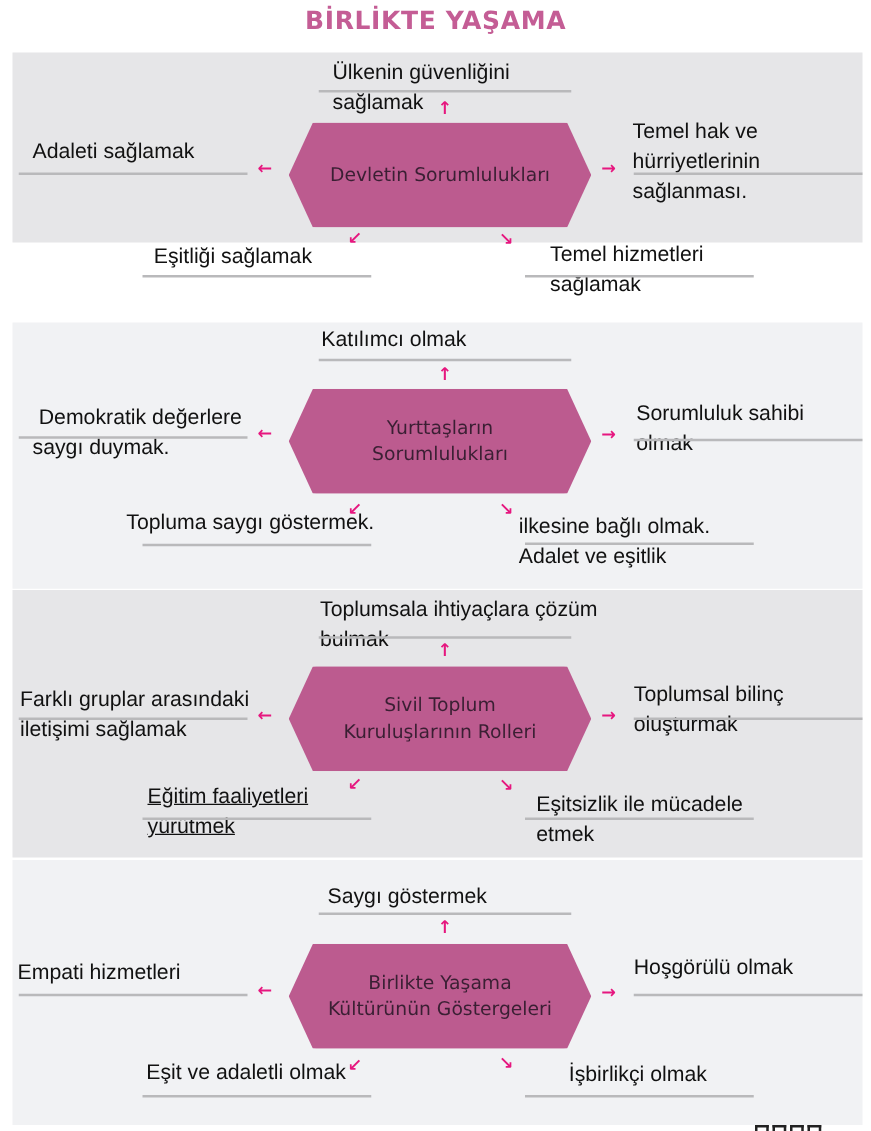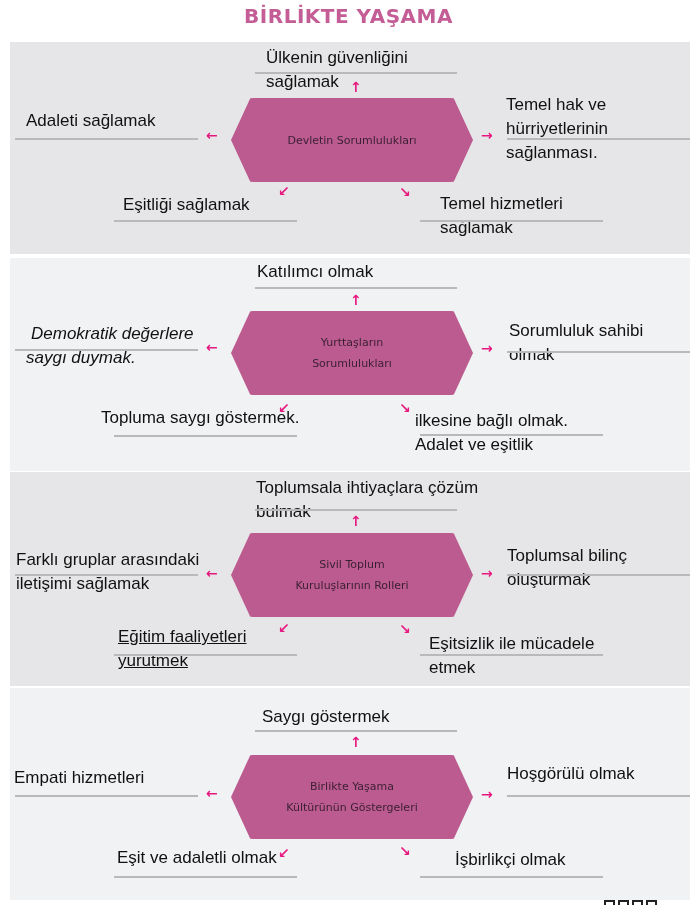--- a/index.html
+++ b/index.html
@@ -7,35 +7,35 @@
          font-family:"DejaVu Sans", sans-serif; }
   .title { position:absolute; left:0; top:4px; width:697px; text-align:center;
            color:#c45d95; font-weight:bold; font-size:20px; letter-spacing:0.5px;
            font-family:"DejaVu Sans", sans-serif; }
   .panel { position:absolute; left:10px; width:680px; }
   .p-dark { background:#e6e6e8; }
   .p-light { background:#f1f2f4; }
   .node { position:absolute; left:221px; width:242px; height:84px; background:#bc5b8f;
           clip-path: polygon(8% 0, 92% 0, 100% 50%, 92% 100%, 8% 100%, 0 50%);
           border-radius:22px; display:flex; align-items:center; justify-content:center;
-          text-align:center; color:#3a1f33; font-size:11px; line-height:21px;
+          text-align:center; color:#3a1f33; font-size:15px; line-height:21px;
           font-family:"DejaVu Sans", sans-serif; }
   .lbl { position:absolute; font-family:"Liberation Sans", sans-serif; font-size:17px;
          line-height:24px; color:#111; white-space:nowrap; }
   .line { position:absolute; height:2px; background:#b9b9bb; }
   .arrow { position:absolute; color:#e6177f; font-size:14px; line-height:14px; font-weight:bold; }
   .corner { position:absolute; left:604px; top:895px; width:80px; height:10px; }
   .corner span { display:inline-block; width:11px; height:10px; border:2px solid #222; border-bottom:none; margin-right:3px; box-sizing:border-box; }
 </style>
 </head>
 <body>
 
 <div class="title">BİRLİKTE YAŞAMA</div>
 
-<div class="panel p-dark" style="top:42px;height:212px;">
+<div class="panel p-dark" style="top:42px;height:152px;">
   <div class="lbl" style="left:256px;top:4px;">
     <div>Ülkenin güvenliğini</div>
     <div>sağlamak</div>
   </div>
   <div class="line" style="left:245px;top:30px;width:202px;"></div>
   <div class="arrow" style="left:340px;top:38px;">↑</div>
 
   <div class="lbl" style="left:16px;top:67px;">Adaleti sağlamak</div>
   <div class="line" style="left:5px;top:96px;width:183px;"></div>
   <div class="arrow" style="left:196px;top:86px;">←</div>
@@ -64,21 +64,21 @@
     <div>sağlamak</div>
   </div>
   <div class="line" style="left:410px;top:178px;width:183px;"></div>
 </div>
 
 <div class="panel p-light" style="top:258px;height:213px;">
   <div class="lbl" style="left:247px;top:2px;">Katılımcı olmak</div>
   <div class="line" style="left:245px;top:29px;width:202px;"></div>
   <div class="arrow" style="left:340px;top:35px;">↑</div>
 
-  <div class="lbl" style="left:16px;top:64px;font-style:italic;">
+  <div class="lbl" style="left:16px;top:64px;">
     <div style="padding-left:5px;">Demokratik değerlere</div>
     <div>saygı duymak.</div>
   </div>
   <div class="line" style="left:5px;top:91px;width:183px;"></div>
   <div class="arrow" style="left:196px;top:82px;">←</div>
 
   <div class="node" style="top:53px;">
     <div>
       <div>Yurttaşların</div>
       <div>Sorumlulukları</div>

